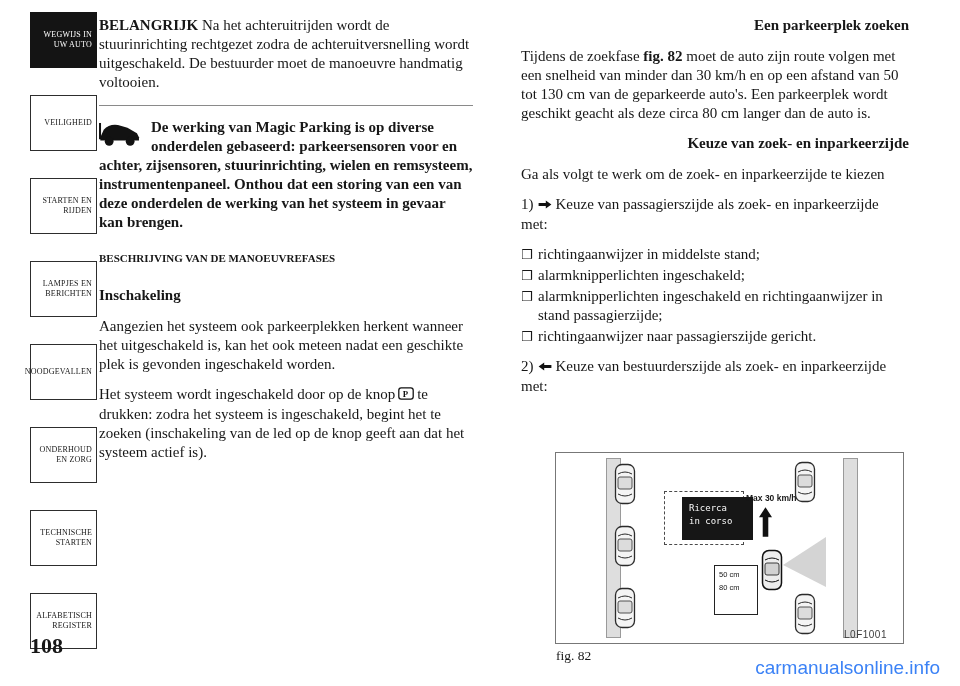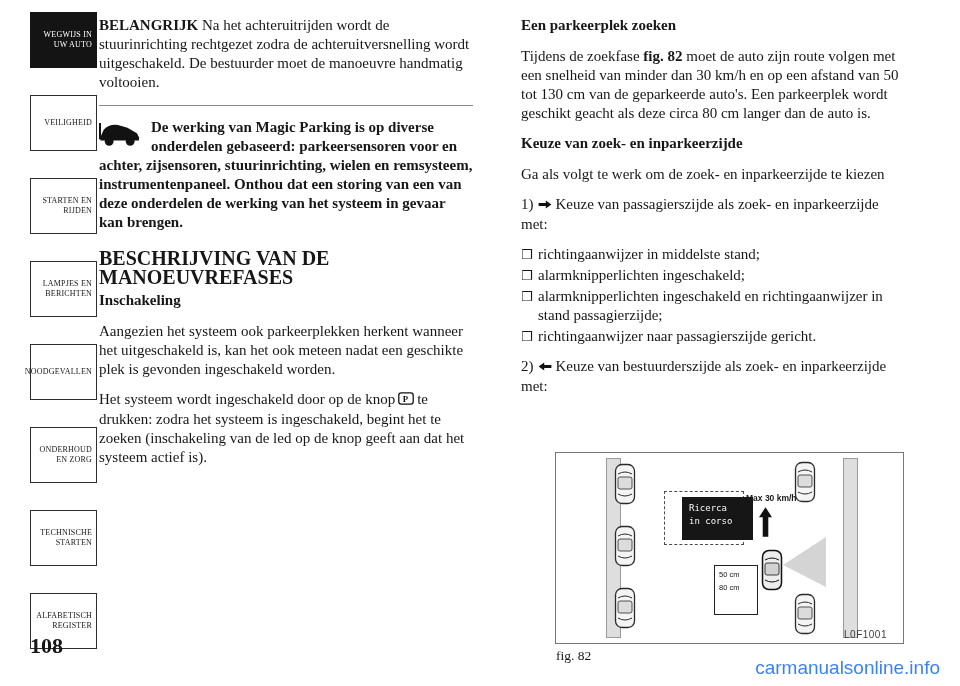--- a/index.html
+++ b/index.html
@@ -15,23 +15,23 @@
   .pagenum{position:absolute;left:30px;top:633px;font-size:22px;font-weight:bold;}
 
   
   .col{position:absolute;top:16px;font-size:15px;line-height:19px;}
   .col-left{left:99px;width:374px;}
   .col-right{left:521px;width:388px;}
   .col p{margin:0 0 11px 0;}
   .divider{border:0;border-top:1px solid #8a8a8a;margin:13px 0 12px 0;}
   .warning{font-weight:bold;margin-bottom:6px;}
   .warning .wicon{float:left;margin:3px 10px 2px 0;}
-  .h-caps{font-weight:bold;font-size:20px;margin:17px 0 4px 0;}
+  .h-caps{font-weight:bold;font-size:11px;margin:17px 0 18px 0;}
   .h-sub{font-weight:bold;font-size:15px;margin:4px 0 12px 0;}
-  .h-bold{font-weight:bold;font-size:15px;margin:0 0 12px 0;}
+  .h-bold{font-weight:bold;font-size:15px;margin:0 0 12px 0;text-align:right;}
   .h-bold.spaced{margin-top:6px;}
   .inline-icon{display:inline-block;vertical-align:-1px;margin:0 3px;}
   ul.opts{list-style:none;margin:0 0 11px 0;padding:0;}
   ul.opts li{position:relative;padding-left:17px;margin-bottom:2px;}
   ul.opts li .bullet{position:absolute;left:0;top:0;font-family:"DejaVu Sans",sans-serif;font-size:13px;}
 
   
   figure{margin:0;}
   .figure{position:absolute;left:555px;top:452px;width:347px;height:190px;border:1px solid #777;background:#fff;}
   .figcaption{position:absolute;left:556px;top:648px;font-size:13.5px;}

